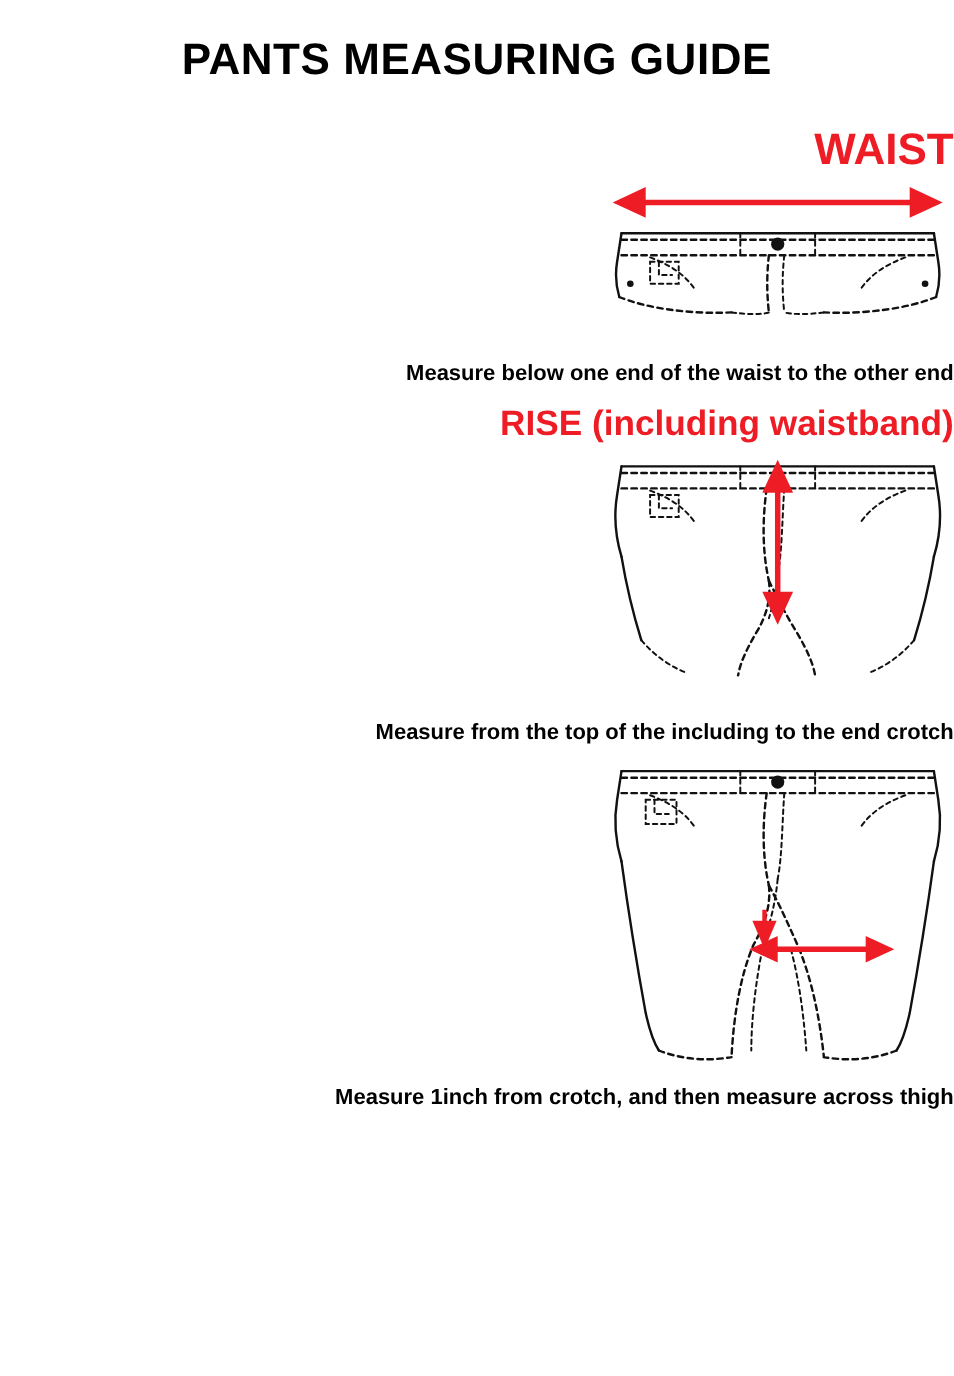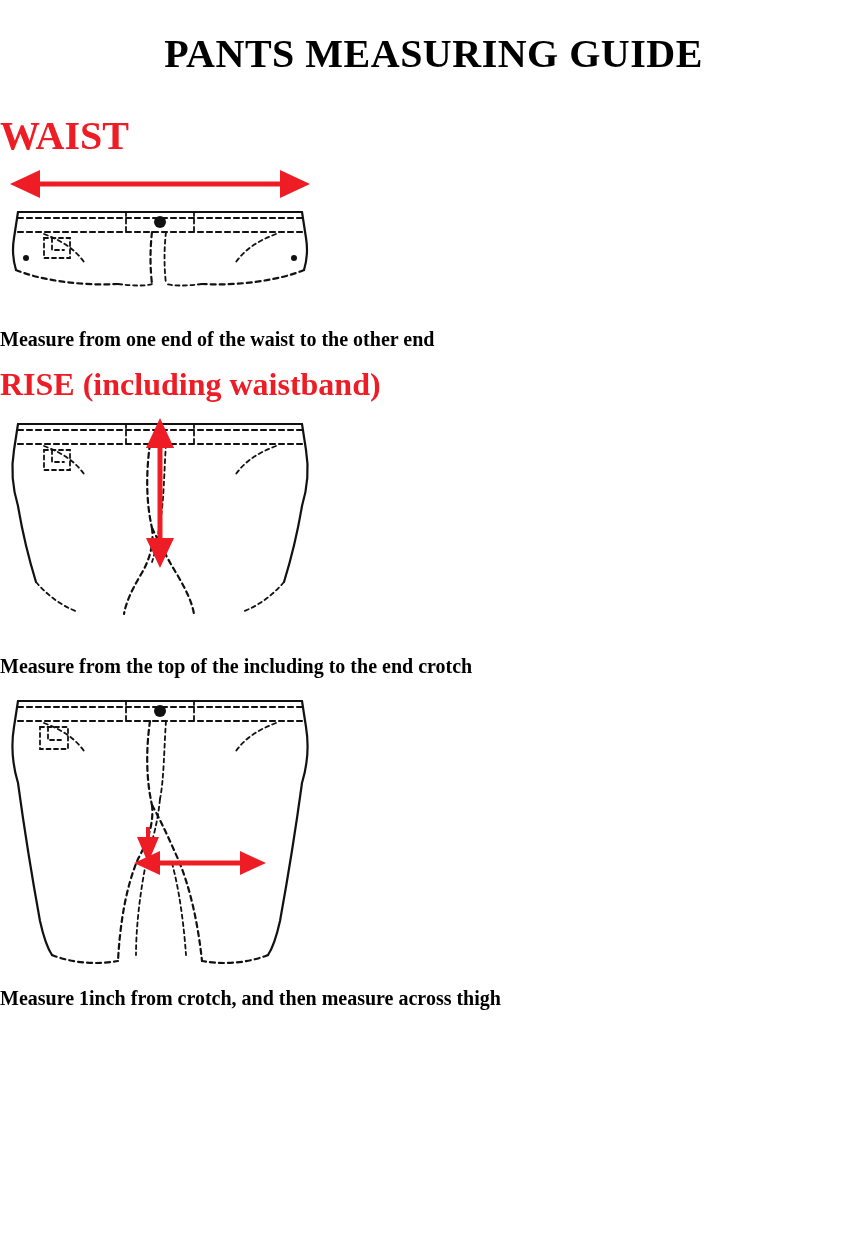--- a/index.html
+++ b/index.html
@@ -15,36 +15,35 @@
     overflow: hidden;
     position: relative;
   }
   .page {
     width: 867px;
     height: 1251px;
     position: relative;
     display: flex;
     flex-direction: column;
     align-items: center;
-    font-family: Liberation Serif, serif;
   }
   .guide-title {
     font-size: 40px;
     font-weight: bold;
     letter-spacing: 0.5px;
     color: #000;
     margin-top: 34px;
     text-align: center;
     line-height: 1;
   }
   .section {
     width: 100%;
     display: flex;
     flex-direction: column;
-    align-items: flex-start;
+    align-items: flex-end;
   }
   .section-heading {
     color: #ee1c25;
     font-weight: bold;
     text-align: center;
     line-height: 1;
   }
   .h-waist { font-size: 40px; margin-top: 42px; }
   .h-rise  { font-size: 32px; margin-top: 18px; }
   .h-thigh { font-size: 40px; margin-top: 16px; }
@@ -138,21 +137,21 @@
 
         <path class="stitch" d="M16,104 C40,114 80,120 118,118"></path>
         <path class="stitch" d="M304,104 C280,114 240,120 202,118"></path>
         <path class="stitch-fine" d="M118,118 C134,120 146,120 152,118"></path>
         <path class="stitch-fine" d="M202,118 C186,120 174,120 166,118"></path>
         <circle class="btn-dot" cx="26" cy="92" r="3"></circle>
         <circle class="btn-dot" cx="294" cy="92" r="3"></circle>
       </svg>
     </div>
 
-    <div class="caption cap-waist">Measure from one end of the waist to the other end</div>
+    <div class="caption cap-waist">Measure below one end of the waist to the other end</div>
   </div>
 
   <div class="section">
     <div class="section-heading h-rise">RISE (including waistband)</div>
 
     <div class="diagram">
       <svg width="320" height="225" viewBox="0 0 320 225" aria-hidden="true">
 
         <path class="solidline" d="M18,14 L302,14"></path>
         <path class="solidline" d="M18,14 L14,40 C11,58 12,76 18,96"></path>

